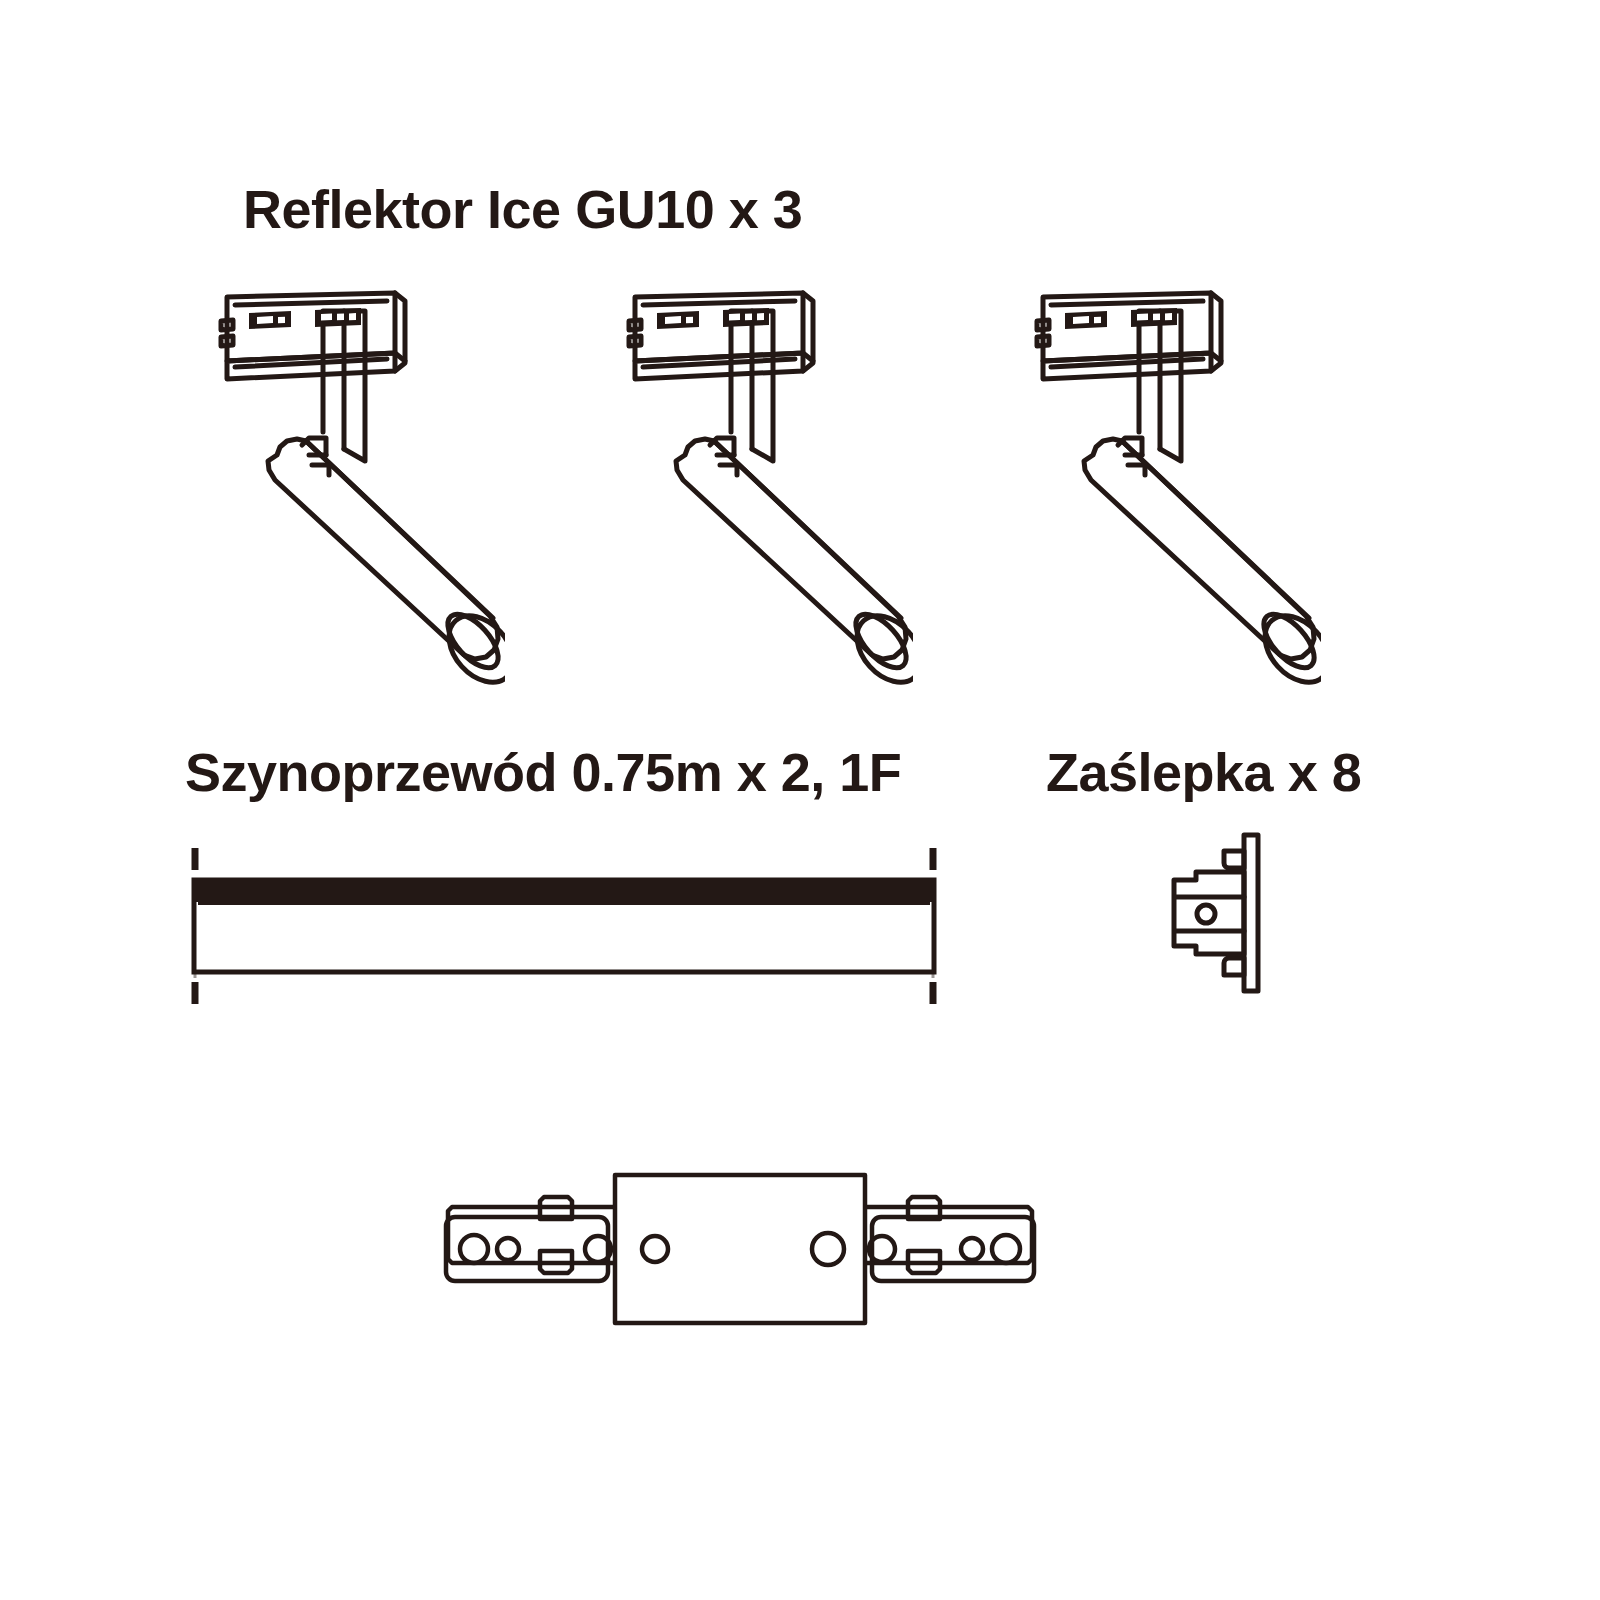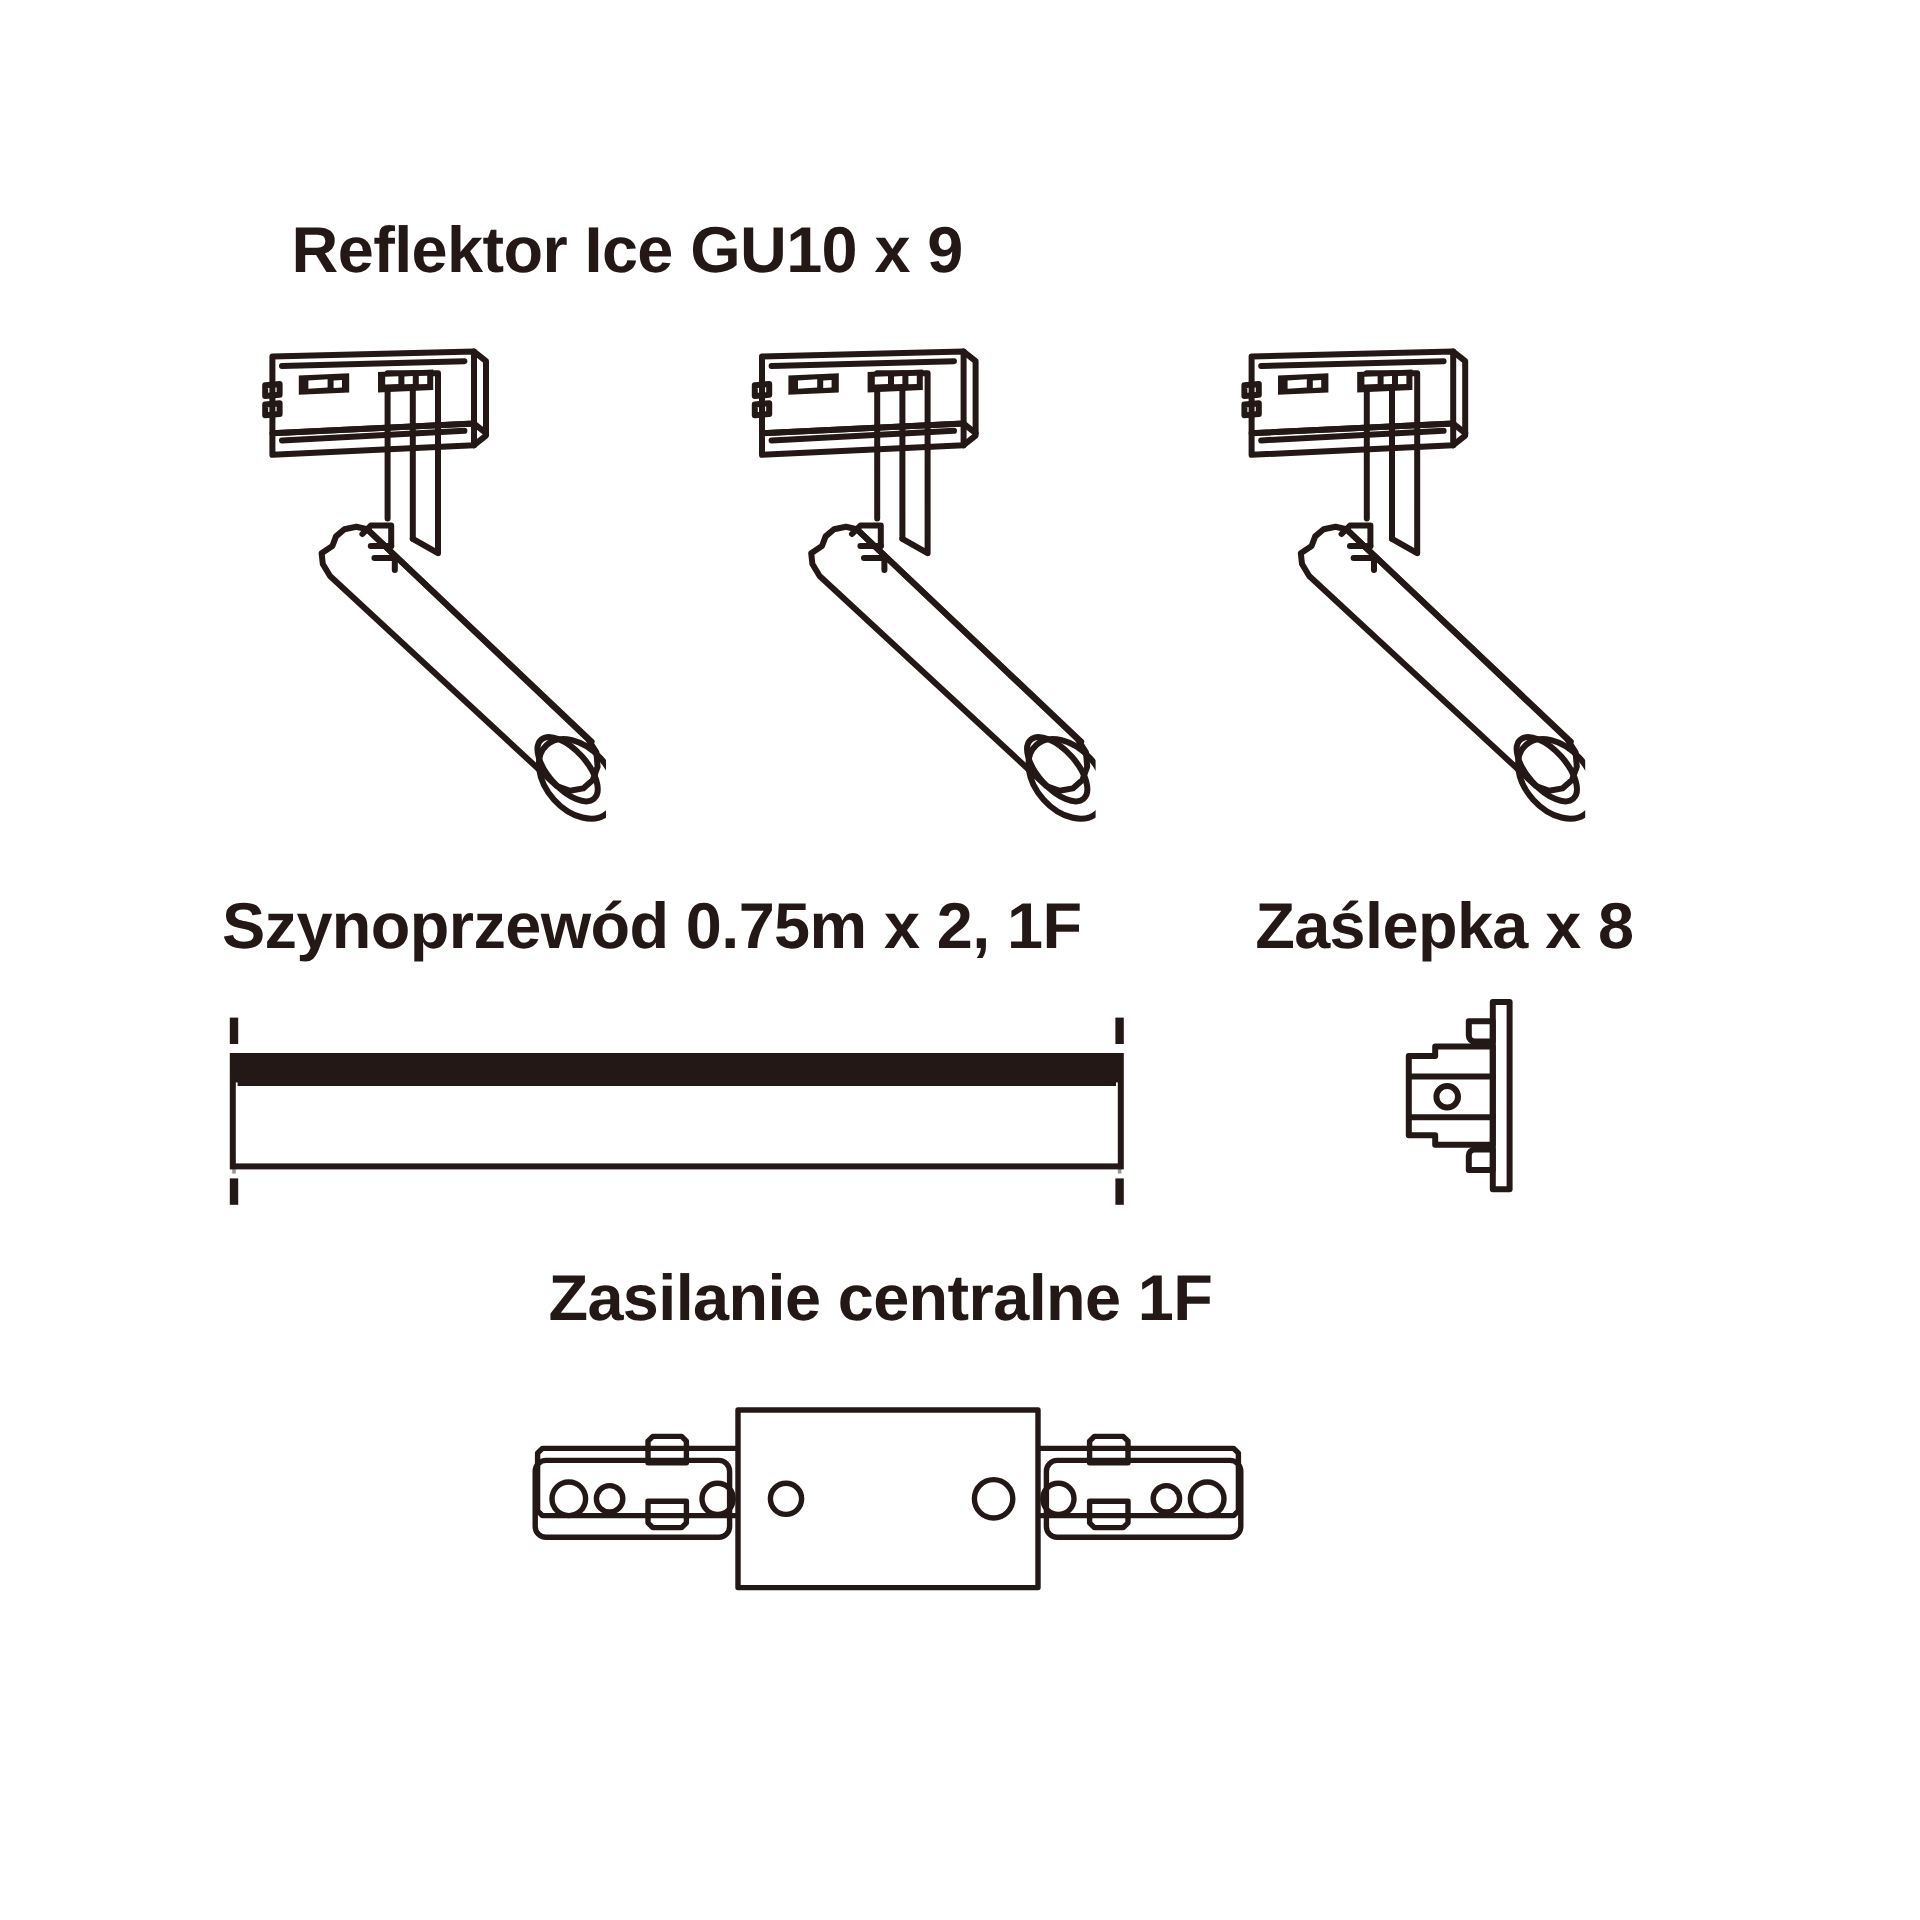--- a/index.html
+++ b/index.html
@@ -60,27 +60,26 @@
   #art-spot-3 { left: 1021px; top: 275px; }
   #art-track  { left: 180px;  top: 840px; }
   #art-endcap { left: 1140px; top: 818px; }
   #art-feed   { left: 420px;  top: 1135px; }
 </style>
 </head>
 <body>
 
 <div id="sheet">
 
-  <div class="label" id="label-spotlights">Reflektor Ice GU10 x 9</div>
+  <div class="label" id="label-spotlights">Reflektor Ice GU10 x 3</div>
 
   <div class="label" id="label-track">Szynoprzewód 0.75m x 2, 1F</div>
 
   <div class="label" id="label-endcap">Zaślepka x 8</div>
 
-  <div class="label" id="label-feed">Zasilanie centralne 1F</div>
 
   <svg class="art" id="art-spot-1" width="300" height="430" viewBox="0 0 300 430">
     <g fill="none" stroke="#231815" stroke-width="5" stroke-linejoin="round" stroke-linecap="round">
 
       <path d="M 72 180 L 75 172 L 82 166 L 92 164 L 101 166
                L 285 341 L 292 352 L 293 364 L 289 375 L 281 382
                L 270 384 L 259 380 L 70 205 L 64 195 L 63 186 Z"></path>
 
       <path d="M 101 166 L 288 343"></path>
 

